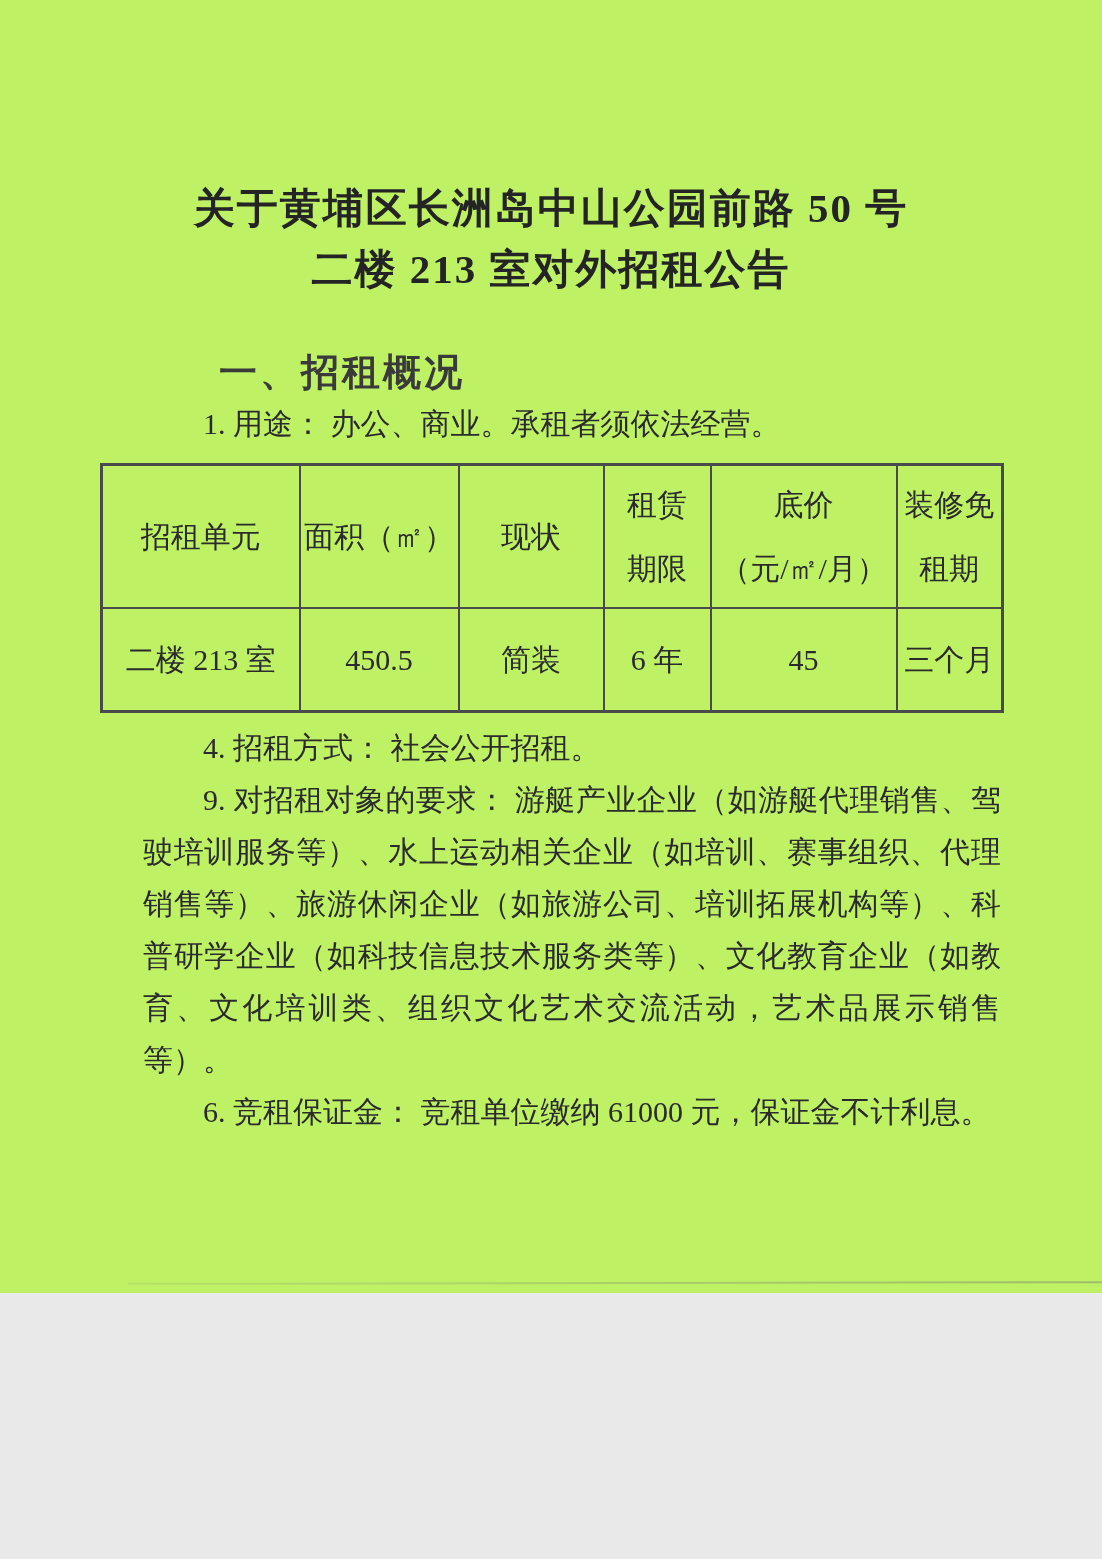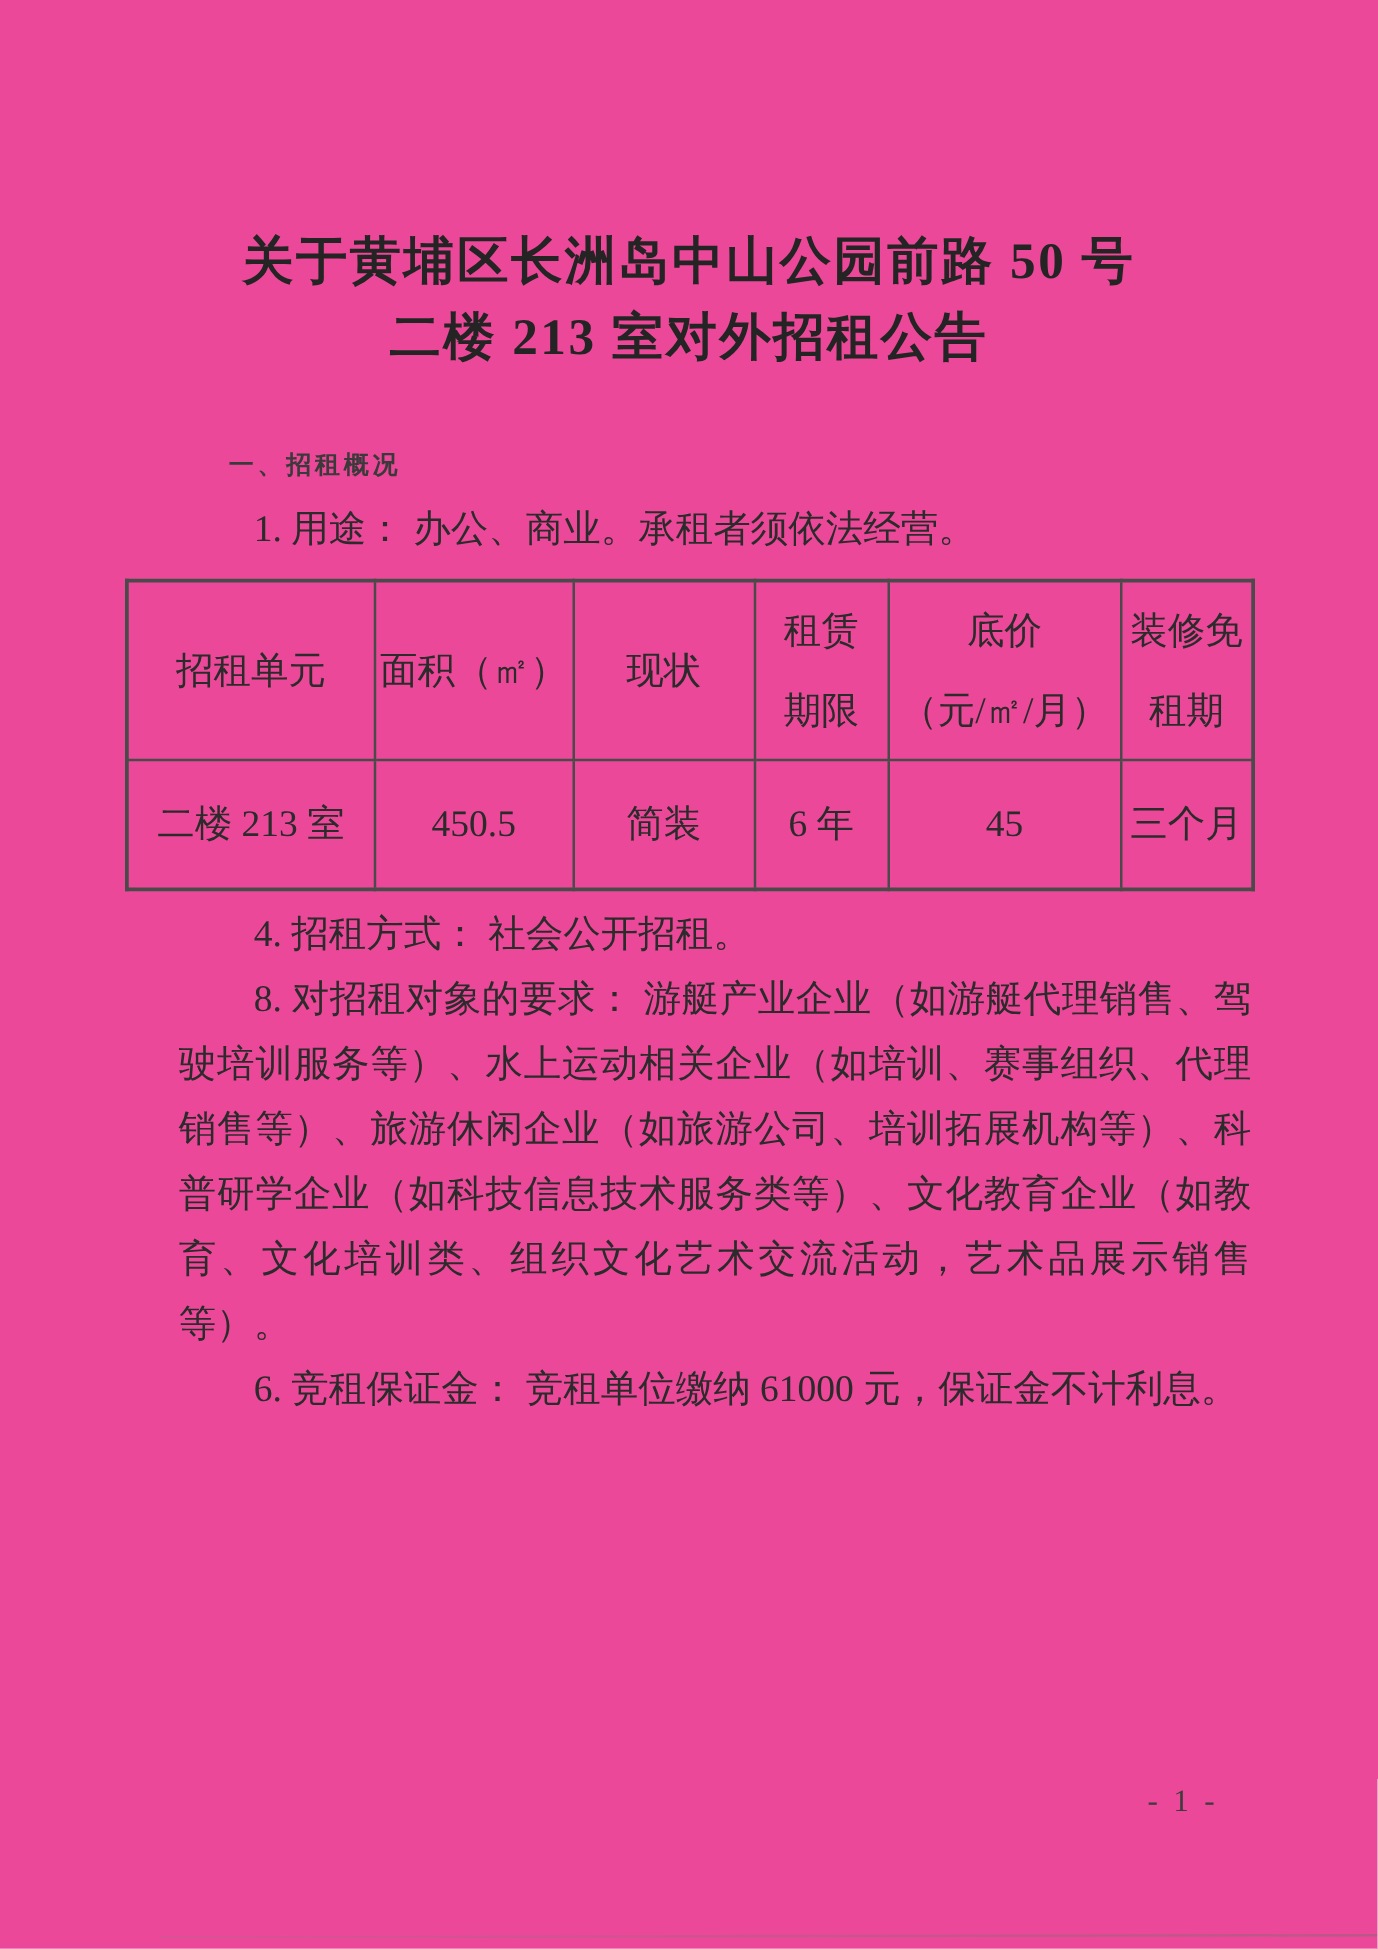--- a/index.html
+++ b/index.html
@@ -1,21 +1,21 @@
 <!DOCTYPE html>
 <html><head>
 <meta charset="utf-8">
 <style>
   html, body { margin: 0; padding: 0; background: #e9e9e9; }
   .page {
     position: relative;
     width: 1102px;
-    height: 1559px;
+    height: 1293px;
     margin: 0 auto;
-    background: #ec4899;
+    background: #bef264;
     box-sizing: border-box;
     padding-top: 178px;
     overflow: hidden;
     font-family: "Liberation Serif", "DejaVu Serif", serif;
     color: #2b2b2b;
   }
   .title-block {
     text-align: center;
     font-size: 41px;
     font-weight: bold;
@@ -27,21 +27,21 @@
     margin-left: 143px;
     width: 858px;
     font-size: 30px;
     line-height: 52px;
     text-align: justify;
   }
   .section-heading {
     margin: 46px 0 0 0;
     font-family: "Liberation Sans", "DejaVu Sans", sans-serif;
     font-weight: bold;
-    font-size: 20px;
+    font-size: 38px;
     line-height: 52px;
     text-indent: 2em;
     color: #3a3a3a;
     letter-spacing: 3px;
   }
   p.item {
     margin: 0;
     text-indent: 2em;
   }
   p.note b { color: #131313; }
@@ -141,21 +141,21 @@
           <td>简装</td>
           <td>6 年</td>
           <td>45</td>
           <td>三个月</td>
         </tr>
       </tbody>
     </table>
 
 
     <p class="item">4. 招租方式： 社会公开招租。</p>
-    <p class="item">8. 对招租对象的要求： 游艇产业企业（如游艇代理销售、驾驶培训服务等）、水上运动相关企业（如培训、赛事组织、代理销售等）、旅游休闲企业（如旅游公司、培训拓展机构等）、科普研学企业（如科技信息技术服务类等）、文化教育企业（如教育、文化培训类、组织文化艺术交流活动，艺术品展示销售等）。</p>
+    <p class="item">9. 对招租对象的要求： 游艇产业企业（如游艇代理销售、驾驶培训服务等）、水上运动相关企业（如培训、赛事组织、代理销售等）、旅游休闲企业（如旅游公司、培训拓展机构等）、科普研学企业（如科技信息技术服务类等）、文化教育企业（如教育、文化培训类、组织文化艺术交流活动，艺术品展示销售等）。</p>
     <p class="item">6. 竞租保证金： 竞租单位缴纳 61000 元，保证金不计利息。</p>
 
   </div>
 
   <div class="page-number">- 1 -</div>
   <div class="scan-edge"></div>
 
 </div>
 
 </body></html>

